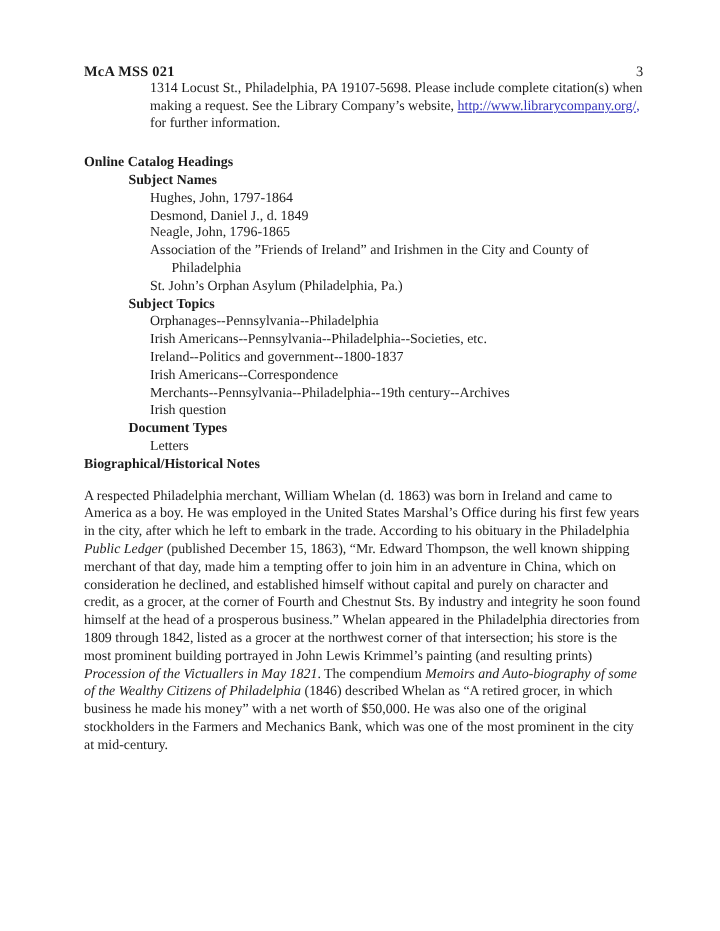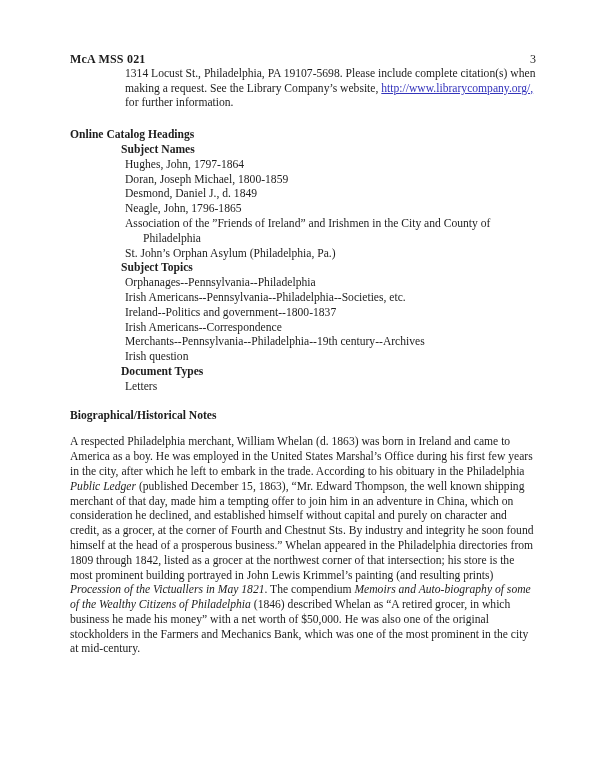--- a/index.html
+++ b/index.html
@@ -35,28 +35,28 @@
     width: 412px;
   }
   .doc-link {
     color: #3333bb;
     text-decoration: underline;
     cursor: pointer;
   }
   .it { font-style: italic; }
   .catalog { margin-top: 17px; }
   .catalog-heading, .section-label, .bio-heading { font-weight: bold; }
-  .section-label { margin-left: 51px; }
+  .section-label { margin-left: 37px; }
   .catalog-item {
     margin-left: 55px;
     width: 411px;
     padding-left: 18px;
     text-indent: -18px;
   }
-  .bio-heading { margin-top: 14px; }
+  .bio-heading { }
   .bio-paragraph {
     margin-top: 12px;
     width: 466px;
     text-align: left;
   }
 </style>
 </head>
 <body>
 
 <div class="page">
@@ -66,21 +66,20 @@
     <span class="pagenum">3</span>
   </div>
 
   <div class="notice"><span>1314 Locust St., Philadelphia, PA 19107-5698. Please include complete citation(s) when making a request. See the Library Company’s website, </span><a class="doc-link" href="#">http://www.librarycompany.org/,</a><span> for further information.</span></div>
 
   <div class="catalog">
     <div class="catalog-heading">Online Catalog Headings</div>
     <div>
         <div class="section-label">Subject Names</div>
         <div class="catalog-item">Hughes, John, 1797-1864</div>
-        <div class="catalog-item">Doran, Joseph Michael, 1800-1859</div>
         <div class="catalog-item">Desmond, Daniel J., d. 1849</div>
         <div class="catalog-item">Neagle, John, 1796-1865</div>
         <div class="catalog-item">Association of the ”Friends of Ireland” and Irishmen in the City and County of Philadelphia</div>
         <div class="catalog-item">St. John’s Orphan Asylum (Philadelphia, Pa.)</div>
         <div class="section-label">Subject Topics</div>
         <div class="catalog-item">Orphanages--Pennsylvania--Philadelphia</div>
         <div class="catalog-item">Irish Americans--Pennsylvania--Philadelphia--Societies, etc.</div>
         <div class="catalog-item">Ireland--Politics and government--1800-1837</div>
         <div class="catalog-item">Irish Americans--Correspondence</div>
         <div class="catalog-item">Merchants--Pennsylvania--Philadelphia--19th century--Archives</div>

